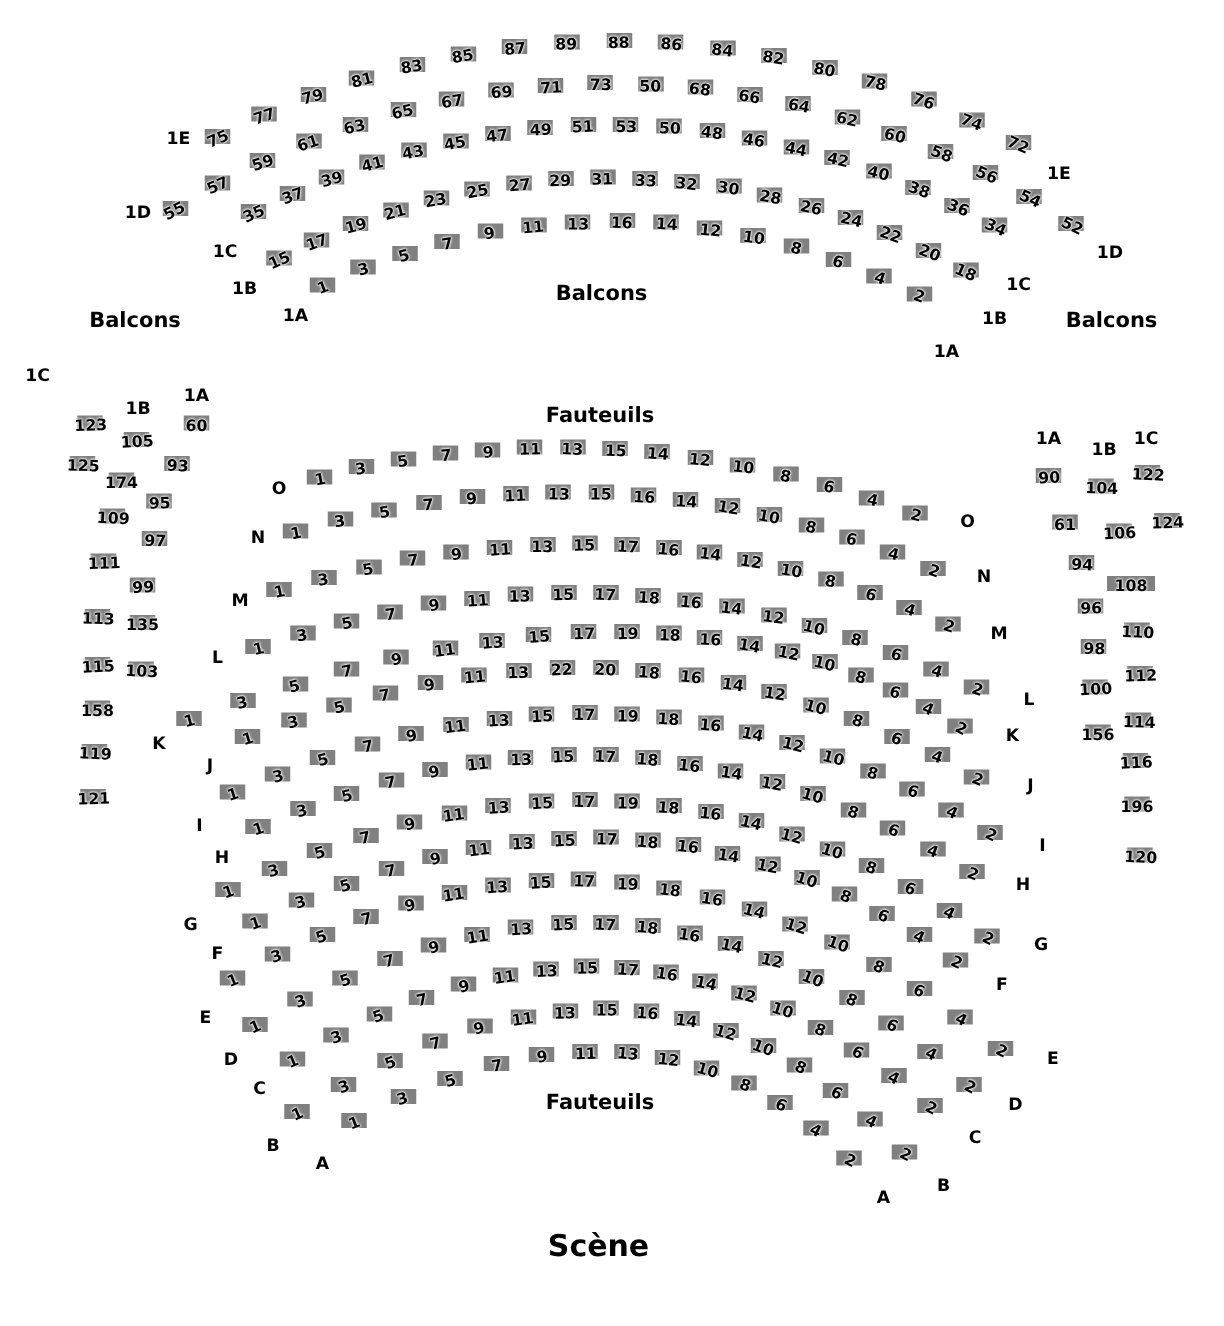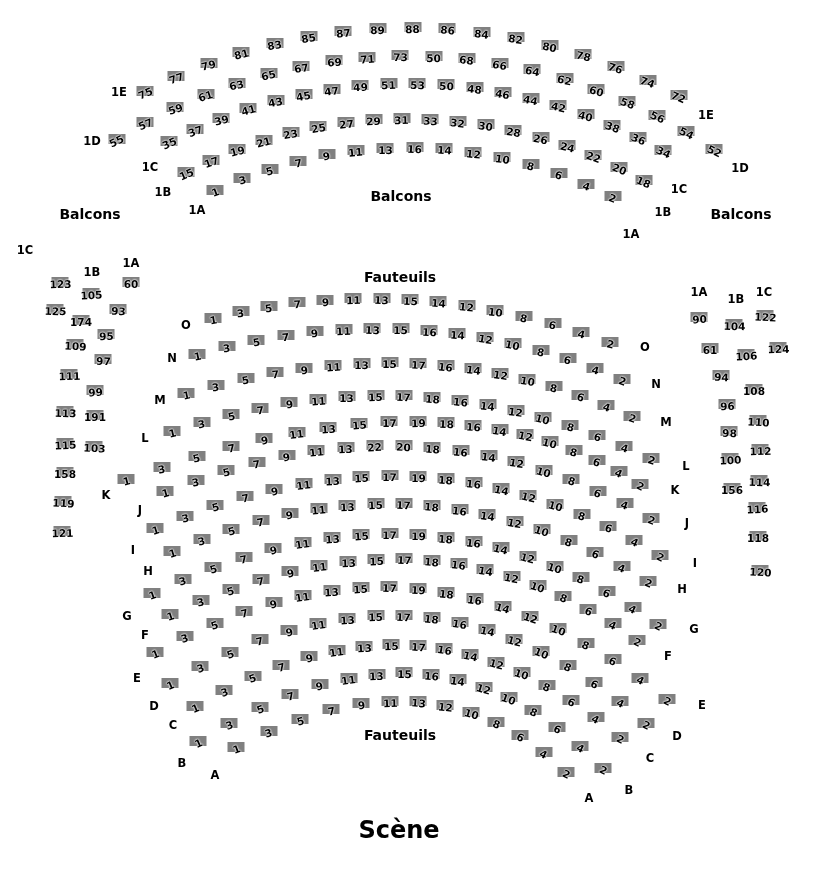--- a/index.html
+++ b/index.html
@@ -19,21 +19,21 @@
   .row-label{
     position:absolute;transform:translate(-50%,-50%);
     font-size:11.5px;font-weight:bold;letter-spacing:0px;
   }
   .big-label{
     position:absolute;transform:translate(-50%,-50%);
     font-size:14px;font-weight:bold;
   }
   .scene-label{
     position:absolute;transform:translate(-50%,-50%);
-    font-size:24px;font-weight:bold;
+    font-size:20px;font-weight:bold;
   }
 </style>
 </head>
 <body>
 
 <div id="stage-map">
   <div class="big-label" style="left:90px;top:214px">Balcons</div>
   <div class="big-label" style="left:401px;top:196px">Balcons</div>
   <div class="big-label" style="left:741px;top:214px">Balcons</div>
   <div class="big-label" style="left:400px;top:277px">Fauteuils</div>
@@ -1176,21 +1176,21 @@
       <div class="seat" style="left: 106px; top: 334px;">
         <span class="num" style="transform: translate(-50%, 0px) rotate(-1.5deg);">95</span>
       </div>
       <div class="seat" style="left: 103px; top: 359px;">
         <span class="num" style="transform: translate(-50%, 0px) rotate(1.5deg);">97</span>
       </div>
       <div class="seat" style="left: 95px; top: 390px;">
         <span class="num" style="transform: translate(-50%, 0px) rotate(-3deg);">99</span>
       </div>
       <div class="seat" style="left: 95px; top: 415px;">
-        <span class="num" style="transform: translate(-50%, 0px) rotate(0deg);">191</span>
+        <span class="num" style="transform: translate(-50%, 0px) rotate(0deg);">135</span>
       </div>
       <div class="seat" style="left: 94px; top: 446px;">
         <span class="num" style="transform: translate(-50%, 0px) rotate(3deg);">103</span>
       </div>
       <div class="row-label" style="left: 131px; top: 263px;">1A</div>
     </div>
   <div id="side-right-layer">
       <div class="seat" style="left: 699px; top: 317px;">
         <span class="num" style="transform: translate(-50%, 0px) rotate(-3deg);">90</span>
       </div>
@@ -1212,37 +1212,37 @@
       <div class="seat" style="left: 732px; top: 488px;">
         <span class="num" style="transform: translate(-50%, 0px) rotate(0deg);">156</span>
       </div>
       <div class="row-label" style="left: 699px; top: 292px;">1A</div>
       <div class="seat" style="left: 734px; top: 324px;">
         <span class="num" style="transform: translate(-50%, 0px) rotate(1.5deg);">104</span>
       </div>
       <div class="seat" style="left: 746px; top: 354px;">
         <span class="num" style="transform: translate(-50%, 0px) rotate(-3deg);">106</span>
       </div>
-      <div class="seat" style="left: 754px; top: 389px;">
+      <div class="seat" style="left: 754px; top: 389px; padding-left: 15px;">
         <span class="num" style="transform: translate(-50%, 0px) rotate(0deg);">108</span>
       </div>
       <div class="seat" style="left: 758px; top: 420px;">
         <span class="num" style="transform: translate(-50%, 0px) rotate(3deg);">110</span>
       </div>
       <div class="seat" style="left: 760px; top: 449px;">
         <span class="num" style="transform: translate(-50%, 0px) rotate(-1.5deg);">112</span>
       </div>
       <div class="seat" style="left: 759px; top: 480px;">
         <span class="num" style="transform: translate(-50%, 0px) rotate(1.5deg);">114</span>
       </div>
       <div class="seat" style="left: 757px; top: 507px;">
         <span class="num" style="transform: translate(-50%, 0px) rotate(-3deg);">116</span>
       </div>
       <div class="seat" style="left: 758px; top: 536px;">
-        <span class="num" style="transform: translate(-50%, 0px) rotate(0deg);">118</span>
+        <span class="num" style="transform: translate(-50%, 0px) rotate(0deg);">196</span>
       </div>
       <div class="seat" style="left: 760px; top: 570px;">
         <span class="num" style="transform: translate(-50%, 0px) rotate(3deg);">120</span>
       </div>
       <div class="row-label" style="left: 736px; top: 299px;">1B</div>
       <div class="seat" style="left: 765px; top: 315px;">
         <span class="num" style="transform: translate(-50%, 0px) rotate(3deg);">122</span>
       </div>
       <div class="seat" style="left: 778px; top: 347px;">
         <span class="num" style="transform: translate(-50%, 0px) rotate(-1.5deg);">124</span>

